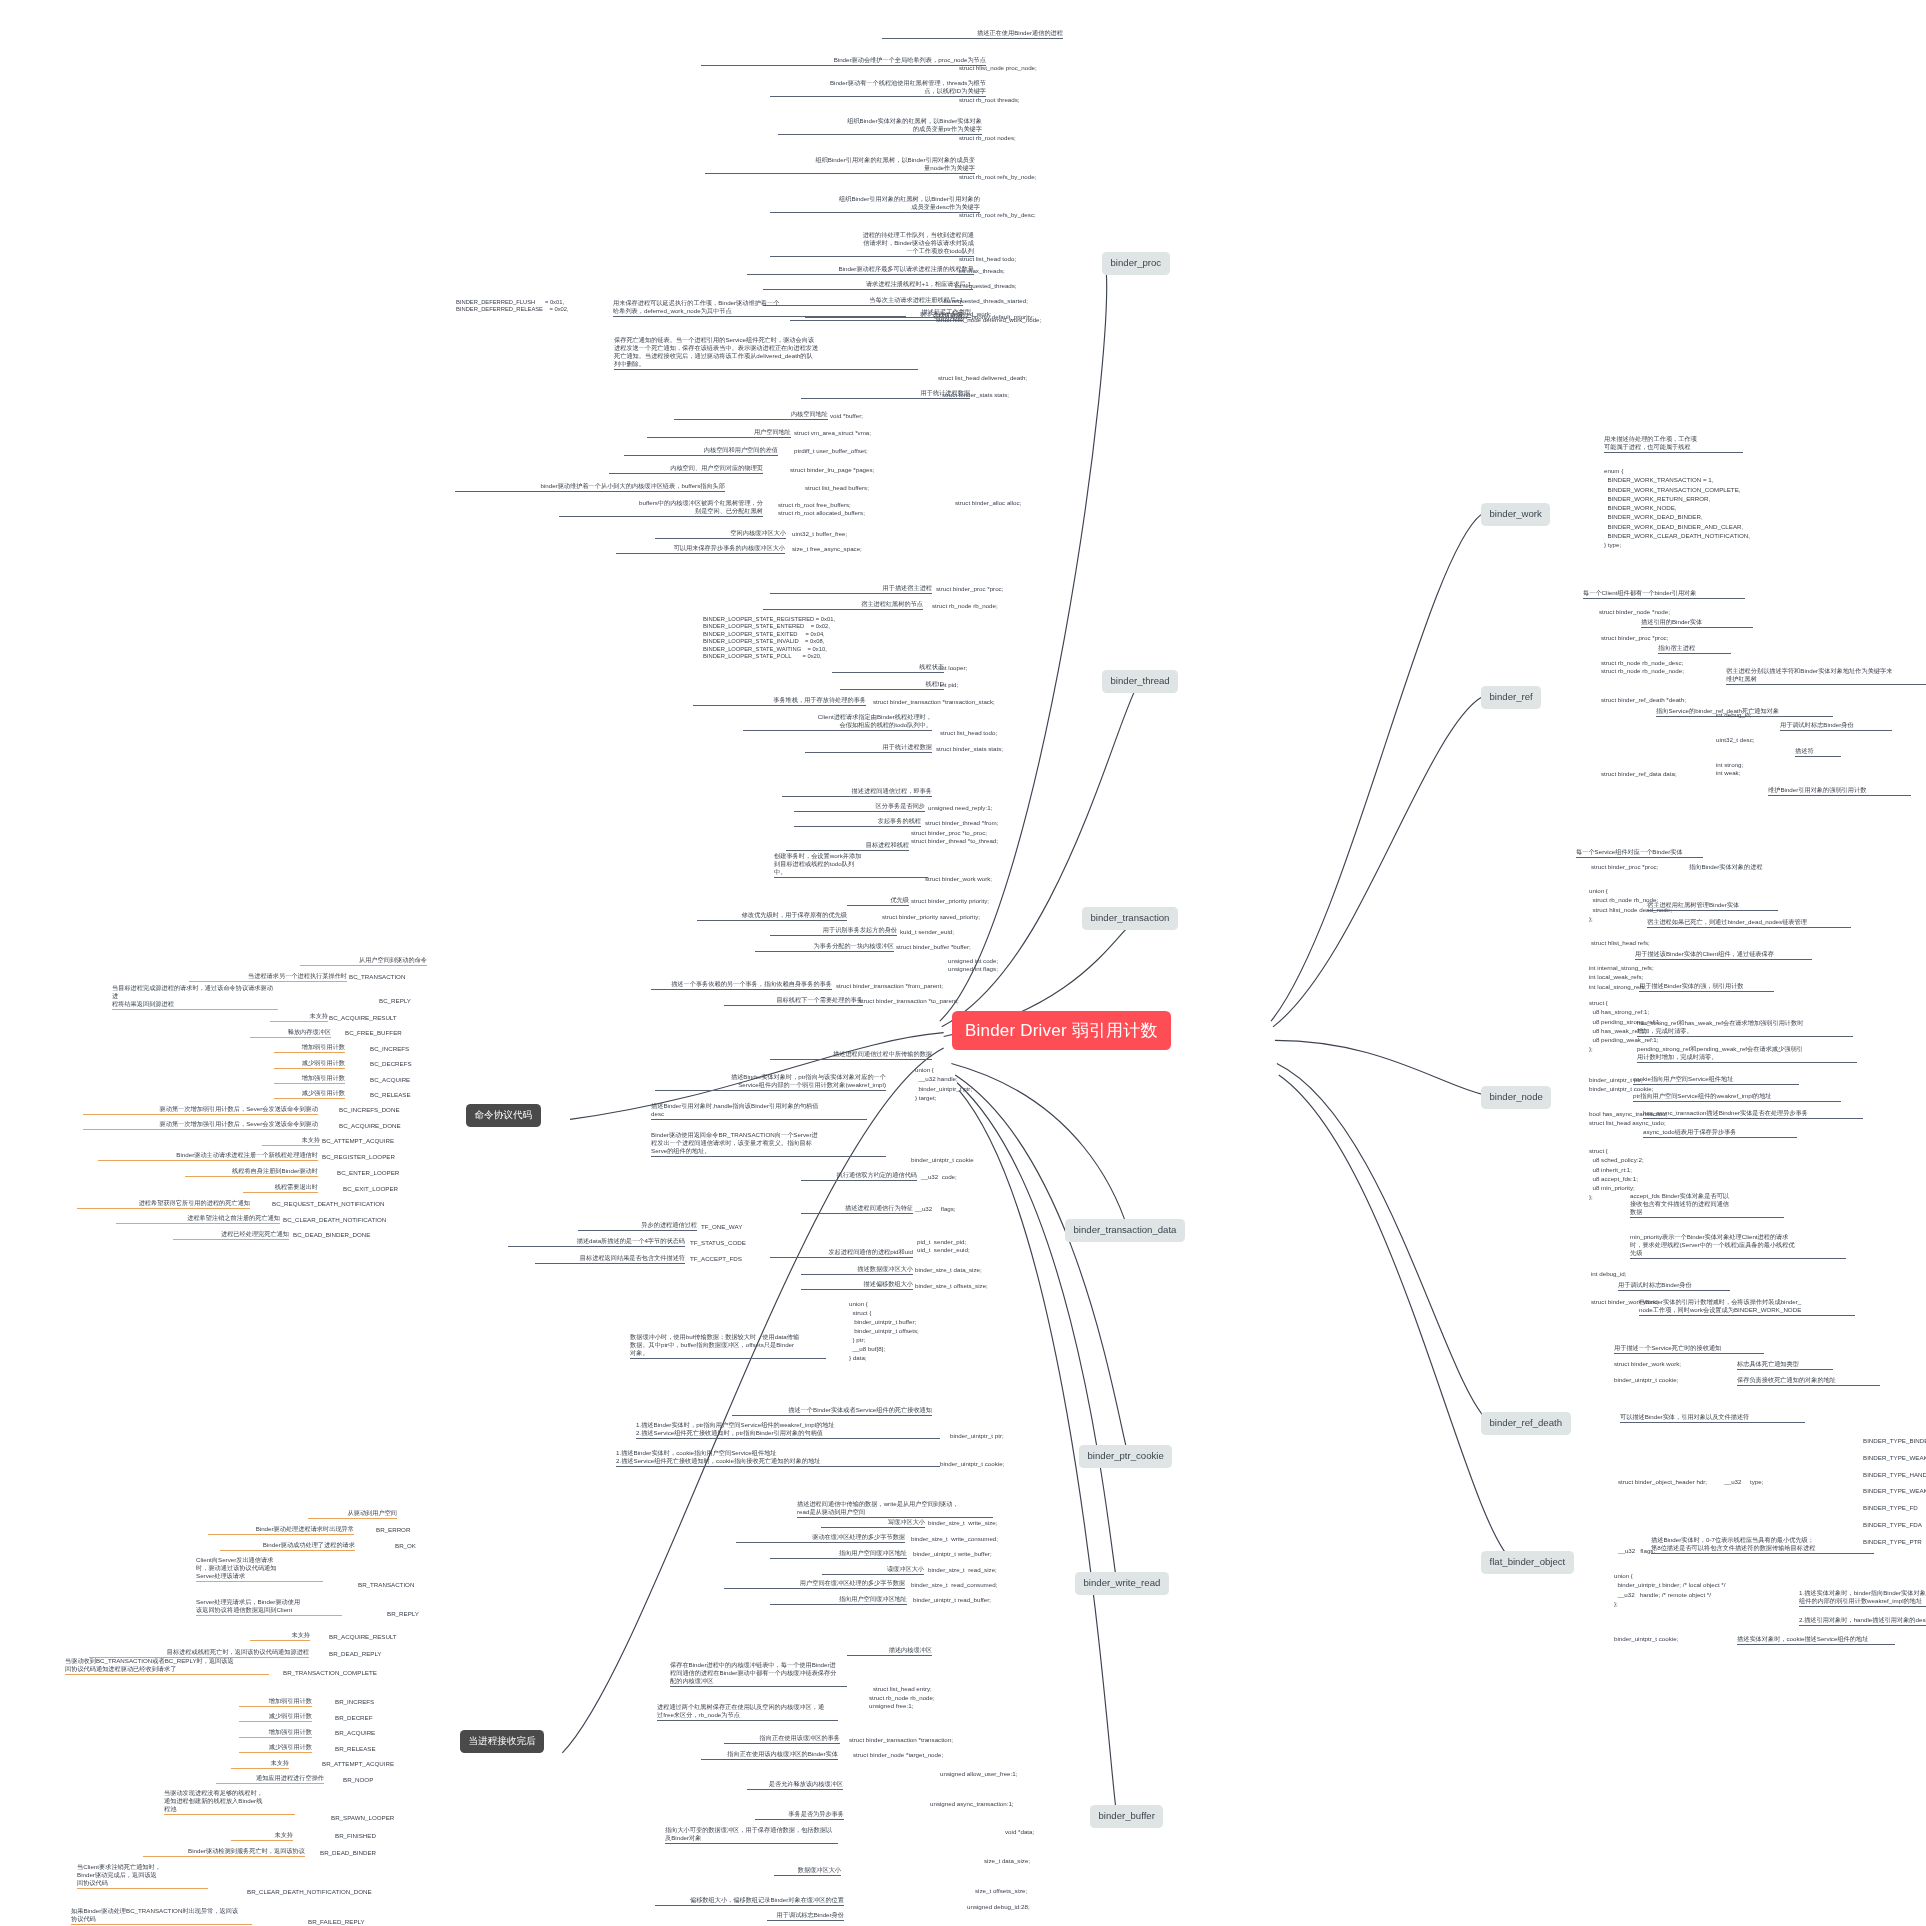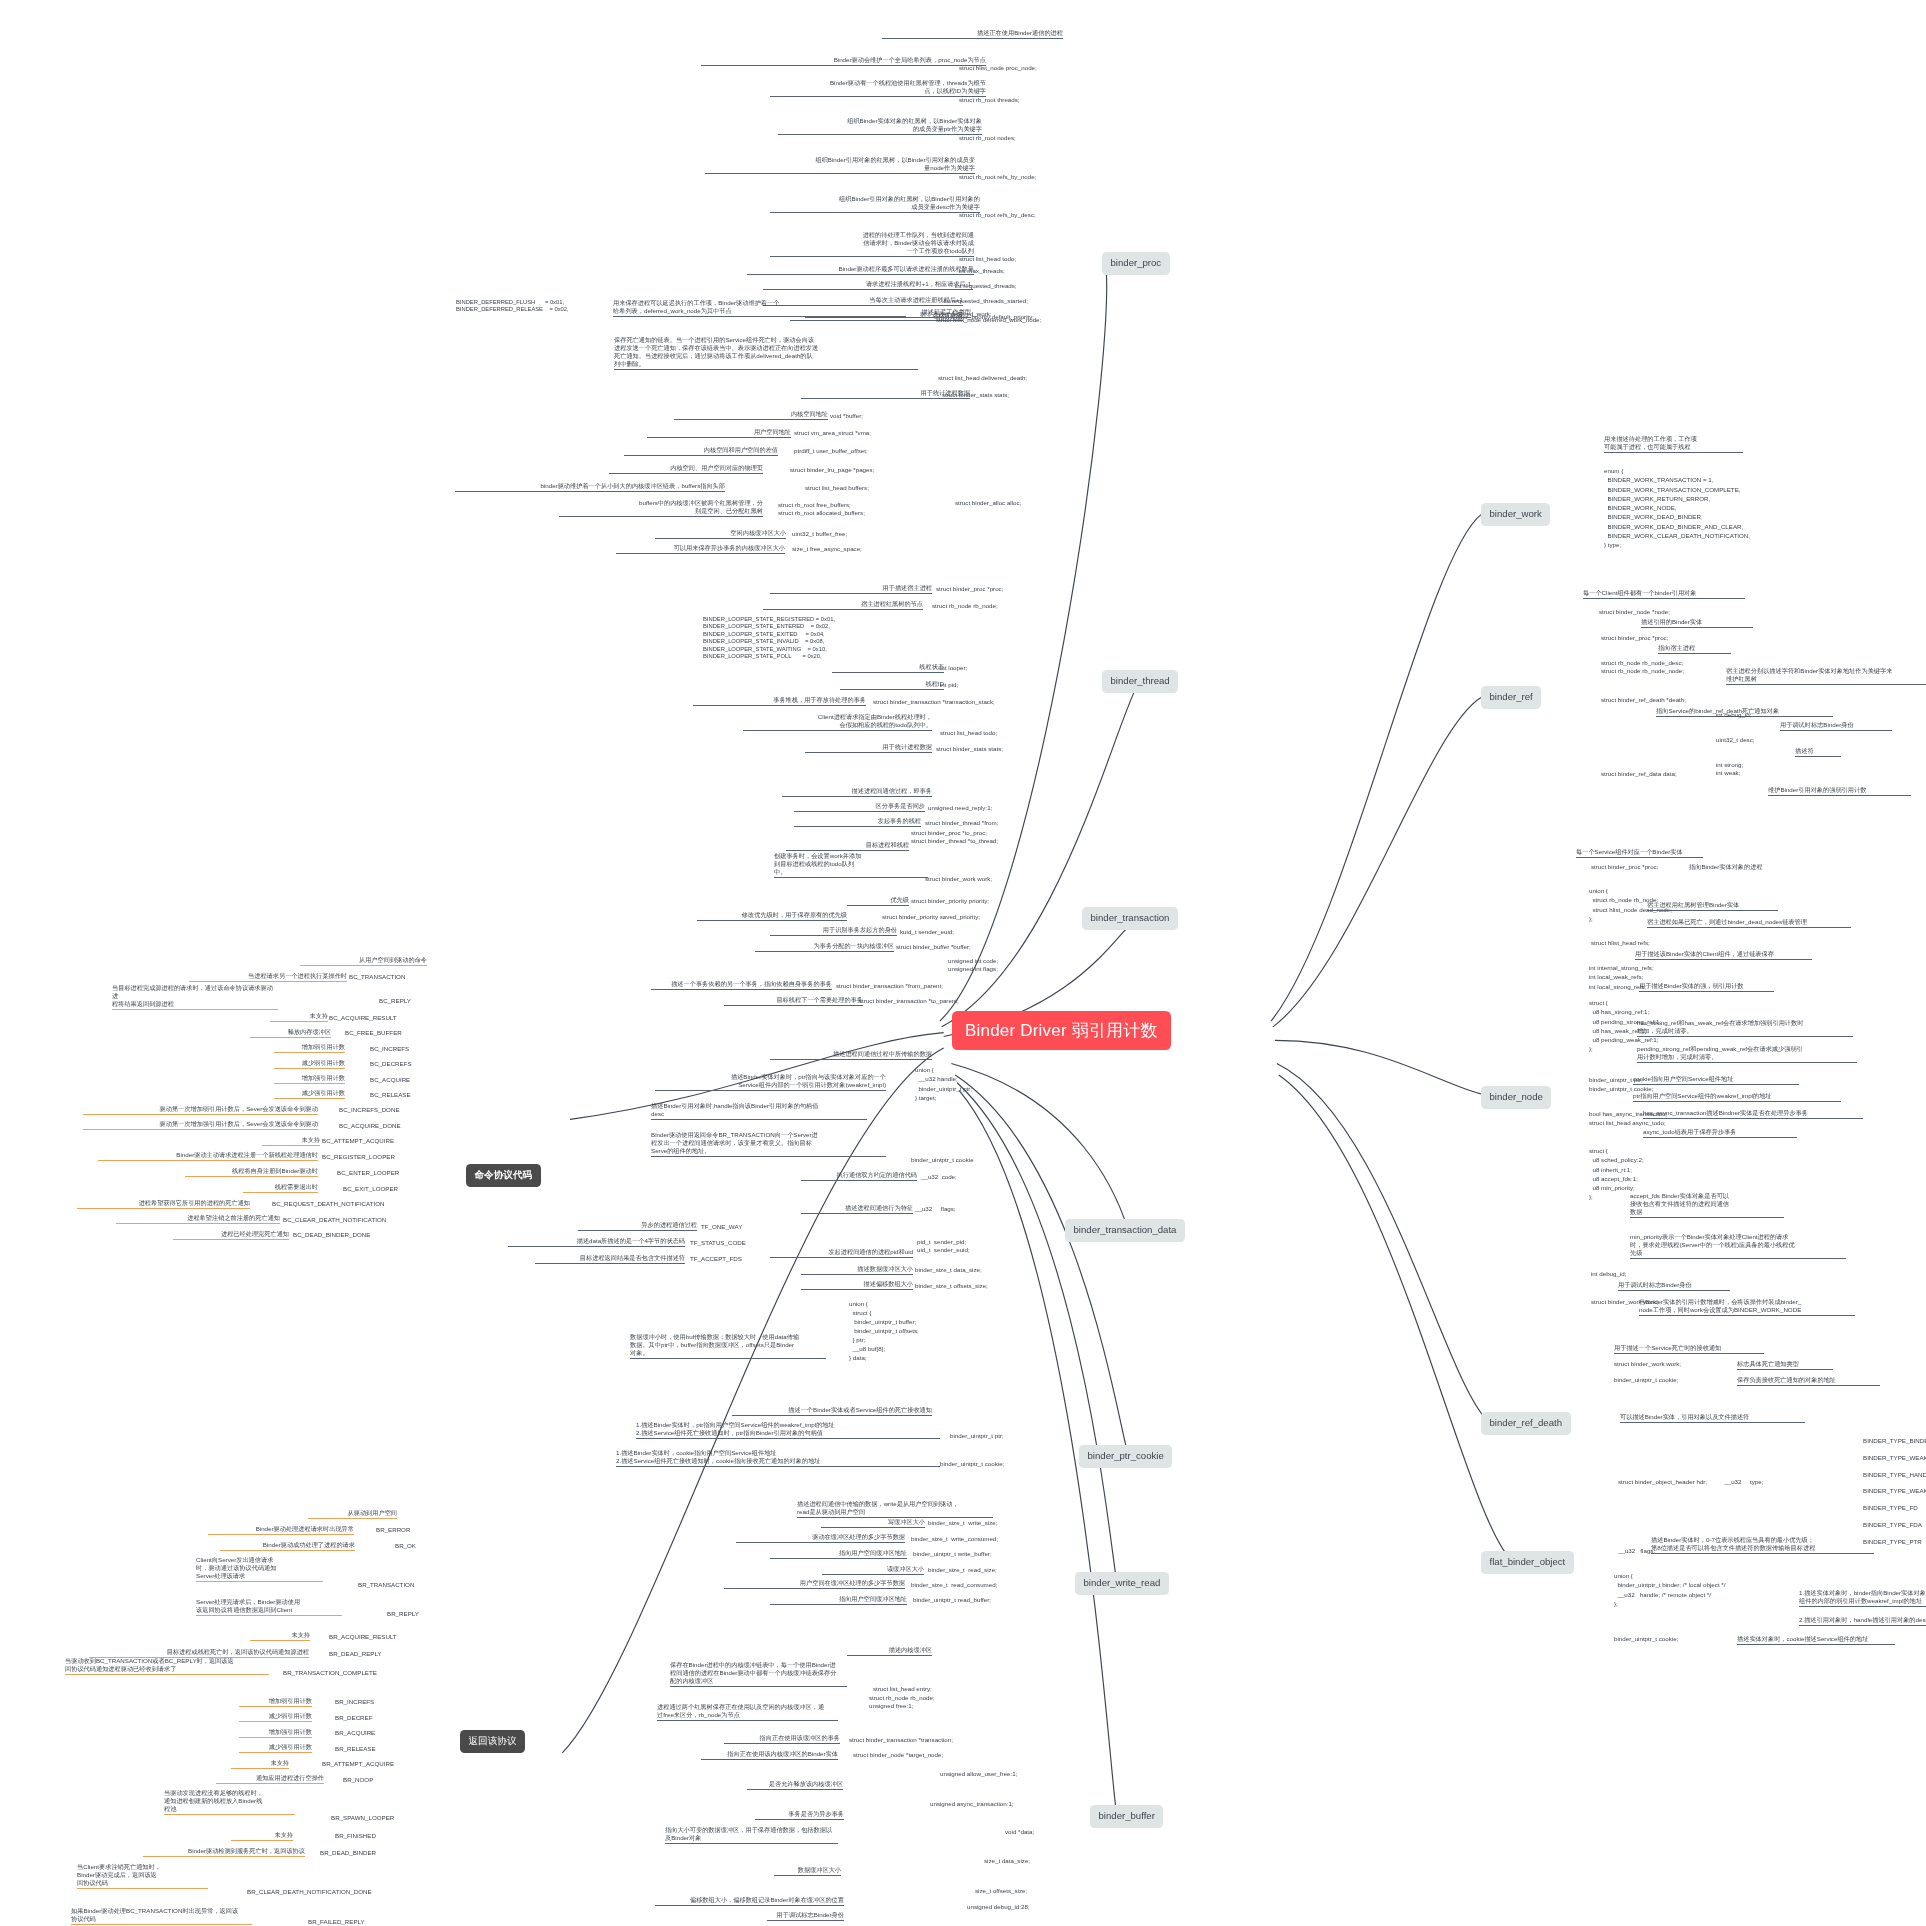--- a/index.html
+++ b/index.html
@@ -103,22 +103,22 @@
   <div class="node lvl1" style="left:1079px; top:1445px;">binder_ptr_cookie</div>
   <div class="node lvl1" style="left:1075px; top:1572px;">binder_write_read</div>
   <div class="node lvl1" style="left:1090px; top:1805px;text-align:center;">binder_buffer</div>
 
   <div class="node lvl1" style="left:1481px; top:503px;">binder_work</div>
   <div class="node lvl1" style="left:1481px; top:686px;">binder_ref</div>
   <div class="node lvl1" style="left:1481px; top:1086px;">binder_node</div>
   <div class="node lvl1" style="left:1481px; top:1412px;">binder_ref_death</div>
   <div class="node lvl1" style="left:1481px; top:1551px;">flat_binder_object</div>
 
-  <div class="node lvl1 dark" style="left:466px; top:1164px;font-weight:bold;">命令协议代码</div>
-  <div class="node lvl1 dark" style="left:460px; top:1730px;">返回该协议</div>
+  <div class="node lvl1 dark" style="left:466px; top:1104px;">命令协议代码</div>
+  <div class="node lvl1 dark" style="left:460px; top:1730px;">当进程接收完后</div>
 
   <div class="node leaf r" style="left:882px; top:29px; width:181px;">描述正在使用Binder通信的进程</div>
   <div class="node code" style="left:959px; top:52px;"></div>
 
   <div class="node leaf r" style="left:701px; top:56px; width:285px;">Binder驱动会维护一个全局哈希列表，proc_node为节点</div>
   <div class="node code" style="left:959px; top:64px;">struct hlist_node proc_node;</div>
 
   <div class="node leaf r" style="left:770px; top:79px; width:216px;">Binder驱动有一个线程池使用红黑树管理，threads为根节
 点，以线程ID为关键字</div>
   <div class="node code" style="left:959px; top:96px;">struct rb_root threads;</div>

